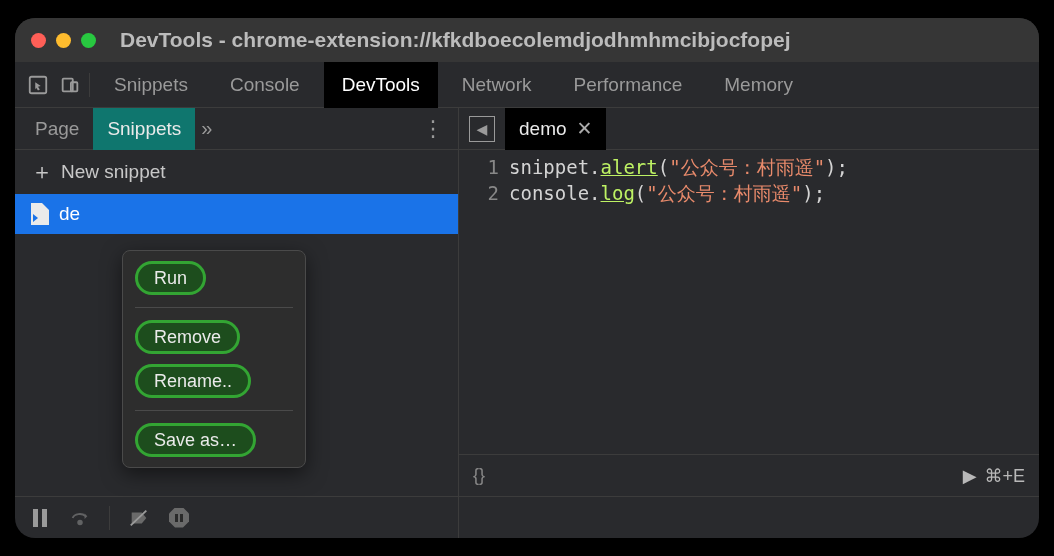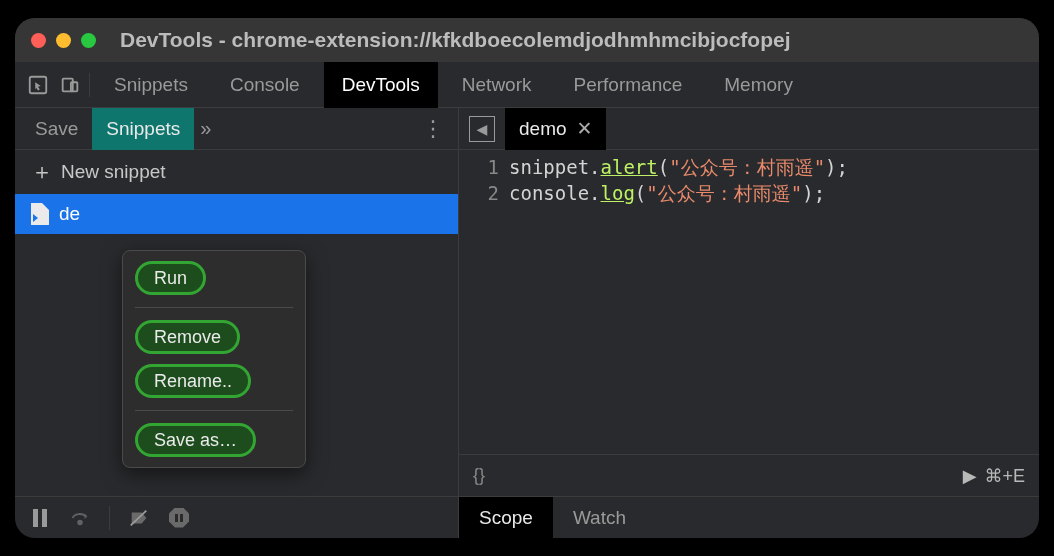--- a/index.html
+++ b/index.html
@@ -321,21 +321,21 @@
     <div class="main-tab">Console</div>
     <div class="main-tab active">DevTools</div>
     <div class="main-tab">Network</div>
     <div class="main-tab">Performance</div>
     <div class="main-tab">Memory</div>
   </div>
 
   <div class="body">
     <div class="left-pane">
       <div class="nav-tabs">
-        <div class="nav-tab">Save</div>
+        <div class="nav-tab">Page</div>
         <div class="nav-tab active">Snippets</div>
         <div class="nav-more">»</div>
         <div class="nav-kebab">⋮</div>
       </div>
       <div class="new-snippet">
         <span class="plus">＋</span>
         <span>New snippet</span>
       </div>
       <div class="snippet-list">
         <div class="snippet-item">
@@ -397,24 +397,20 @@
       </div>
       <div class="dbg-icon">
         <div class="stop-shape">
             <div class="stop-inner">
               <span></span>
               <span></span>
             </div>
           </div>
       </div>
     </div>
-    <div class="lower-right">
-      <div class="scope-tab active">Scope</div>
-      <div class="scope-tab">Watch</div>
-    </div>
   </div>
 
   <div class="context-menu">
     <div class="ctx-item">Run</div>
     <div class="ctx-separator"></div>
     <div class="ctx-item">Remove</div>
     <div class="ctx-item">Rename..</div>
     <div class="ctx-separator"></div>
     <div class="ctx-item">Save as…</div>
   </div>

